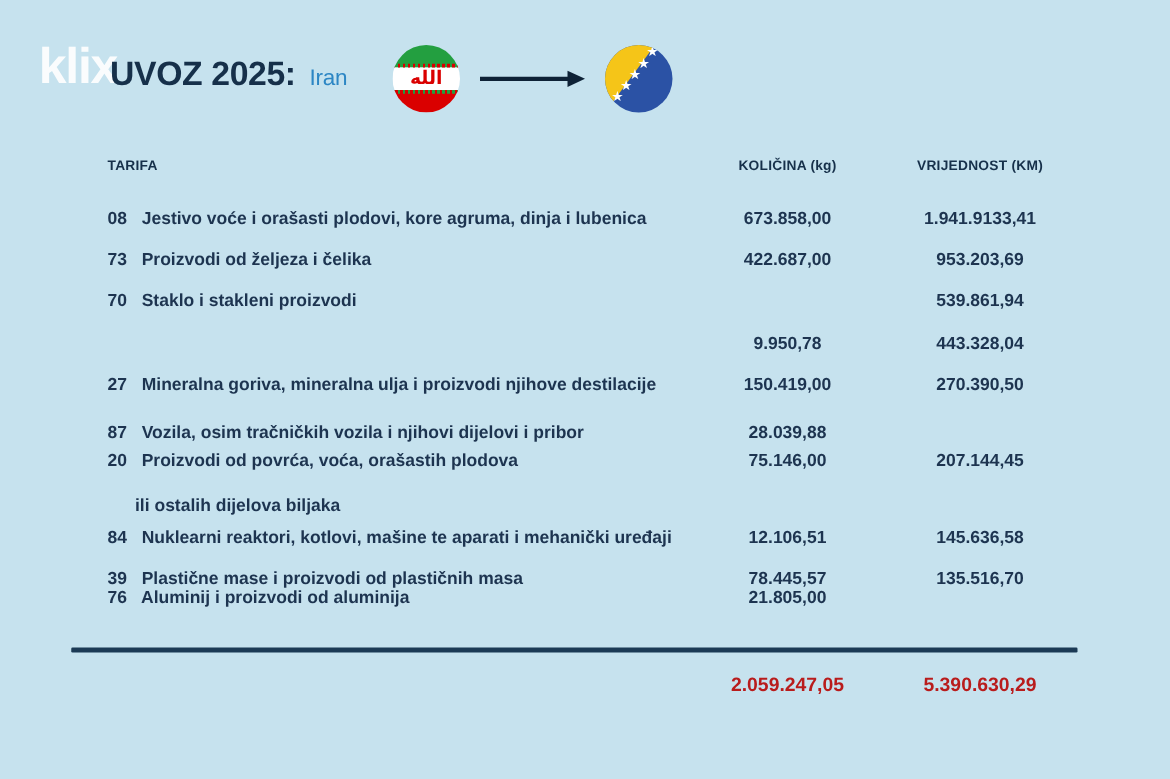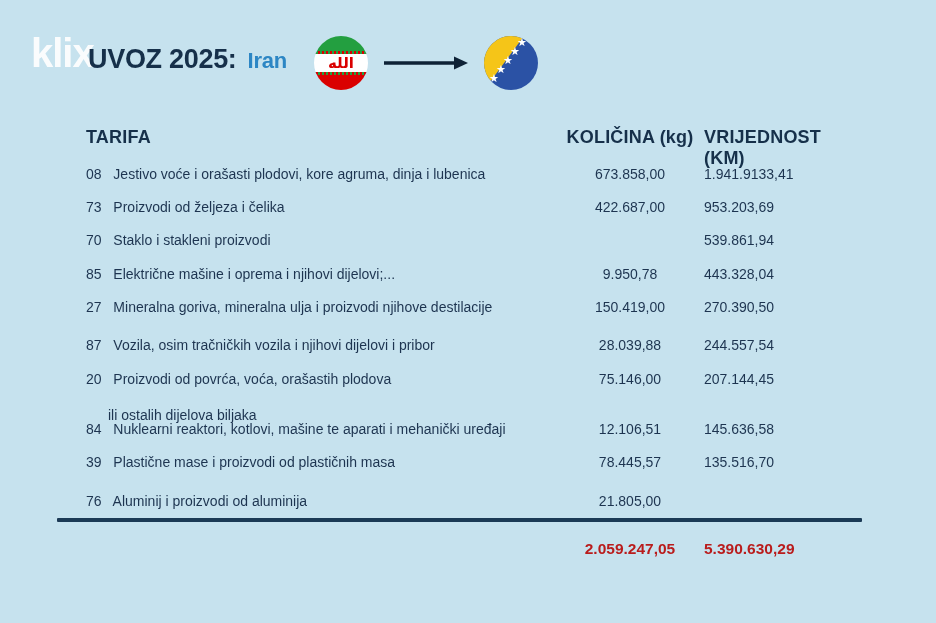--- a/index.html
+++ b/index.html
@@ -46,22 +46,22 @@
     gap: 11px;
     white-space: nowrap;
   }
   .title-main {
     font-size: 27px;
     font-weight: 700;
     letter-spacing: -0.3px;
     color: #16304a;
   }
   .title-country {
-    font-size: 22px;
-    font-weight: 700;
+    font-size: 18px;
+    font-weight: 400;
     letter-spacing: -0.2px;
     color: #2c86c4;
   }
 
   
   .flag-row {
     position: absolute;
     left: 314px;
     top: 33px;
     display: flex;
@@ -155,42 +155,42 @@
   .col-kol {
     position: absolute;
     left: 556px;
     width: 148px;
     text-align: center;
   }
   .col-vrij {
     position: absolute;
     left: 704px;
     width: 160px;
-    text-align: left;
+    text-align: center;
   }
 
   .thead {
     position: absolute;
     left: 0;
     top: 127px;
     height: 20px;
     width: 936px;
-    font-size: 18px;
+    font-size: 11px;
     font-weight: 700;
     letter-spacing: .2px;
     color: #16304a;
   }
 
   .row {
     position: absolute;
     left: 0;
     width: 936px;
     height: 22px;
     font-size: 14px;
-    font-weight: 400;
+    font-weight: 700;
     color: #1d3450;
   }
   .row .col-tarifa { line-height: 19px; }
   .row .col-kol,
   .row .col-vrij { line-height: 19px; }
   .row .sub-line {
     display: block;
     padding-left: 22px;
     margin-top: 17px;
   }
@@ -290,25 +290,20 @@
   <div class="row" style="top:231px;">
     <div class="col-tarifa">
       <span>70</span>
       <span class="code-gap"></span>
       <span>Staklo i stakleni proizvodi</span>
     </div>
     <div class="col-vrij">539.861,94</div>
   </div>
 
   <div class="row" style="top:265px;">
-    <div class="col-tarifa">
-      <span>85</span>
-      <span class="code-gap"></span>
-      <span>Električne mašine i oprema i njihovi dijelovi;...</span>
-    </div>
     <div class="col-kol">9.950,78</div>
     <div class="col-vrij">443.328,04</div>
   </div>
 
   <div class="row" style="top:298px;">
     <div class="col-tarifa">
       <span>27</span>
       <span class="code-gap"></span>
       <span>Mineralna goriva, mineralna ulja i proizvodi njihove destilacije</span>
     </div>
@@ -316,24 +311,23 @@
     <div class="col-vrij">270.390,50</div>
   </div>
 
   <div class="row" style="top:336px;">
     <div class="col-tarifa">
       <span>87</span>
       <span class="code-gap"></span>
       <span>Vozila, osim tračničkih vozila i njihovi dijelovi i pribor</span>
     </div>
     <div class="col-kol">28.039,88</div>
-    <div class="col-vrij">244.557,54</div>
-  </div>
-
-  <div class="row" style="top:370px; height:40px;">
+  </div>
+
+  <div class="row" style="top:359px; height:40px;">
     <div class="col-tarifa">
       <span>20</span>
       <span class="code-gap"></span>
       <span>Proizvodi od povrća, voća, orašastih plodova</span>
       <span class="sub-line">ili ostalih dijelova biljaka</span>
     </div>
     <div class="col-kol">75.146,00</div>
     <div class="col-vrij">207.144,45</div>
   </div>
 
@@ -350,21 +344,21 @@
   <div class="row" style="top:453px;">
     <div class="col-tarifa">
       <span>39</span>
       <span class="code-gap"></span>
       <span>Plastične mase i proizvodi od plastičnih masa</span>
     </div>
     <div class="col-kol">78.445,57</div>
     <div class="col-vrij">135.516,70</div>
   </div>
 
-  <div class="row" style="top:492px;">
+  <div class="row" style="top:468px;">
     <div class="col-tarifa">
       <span>76</span>
       <span class="code-gap"></span>
       <span> Aluminij i proizvodi od aluminija</span>
     </div>
     <div class="col-kol">21.805,00</div>
   </div>
 
   <div class="separator"></div>
 

